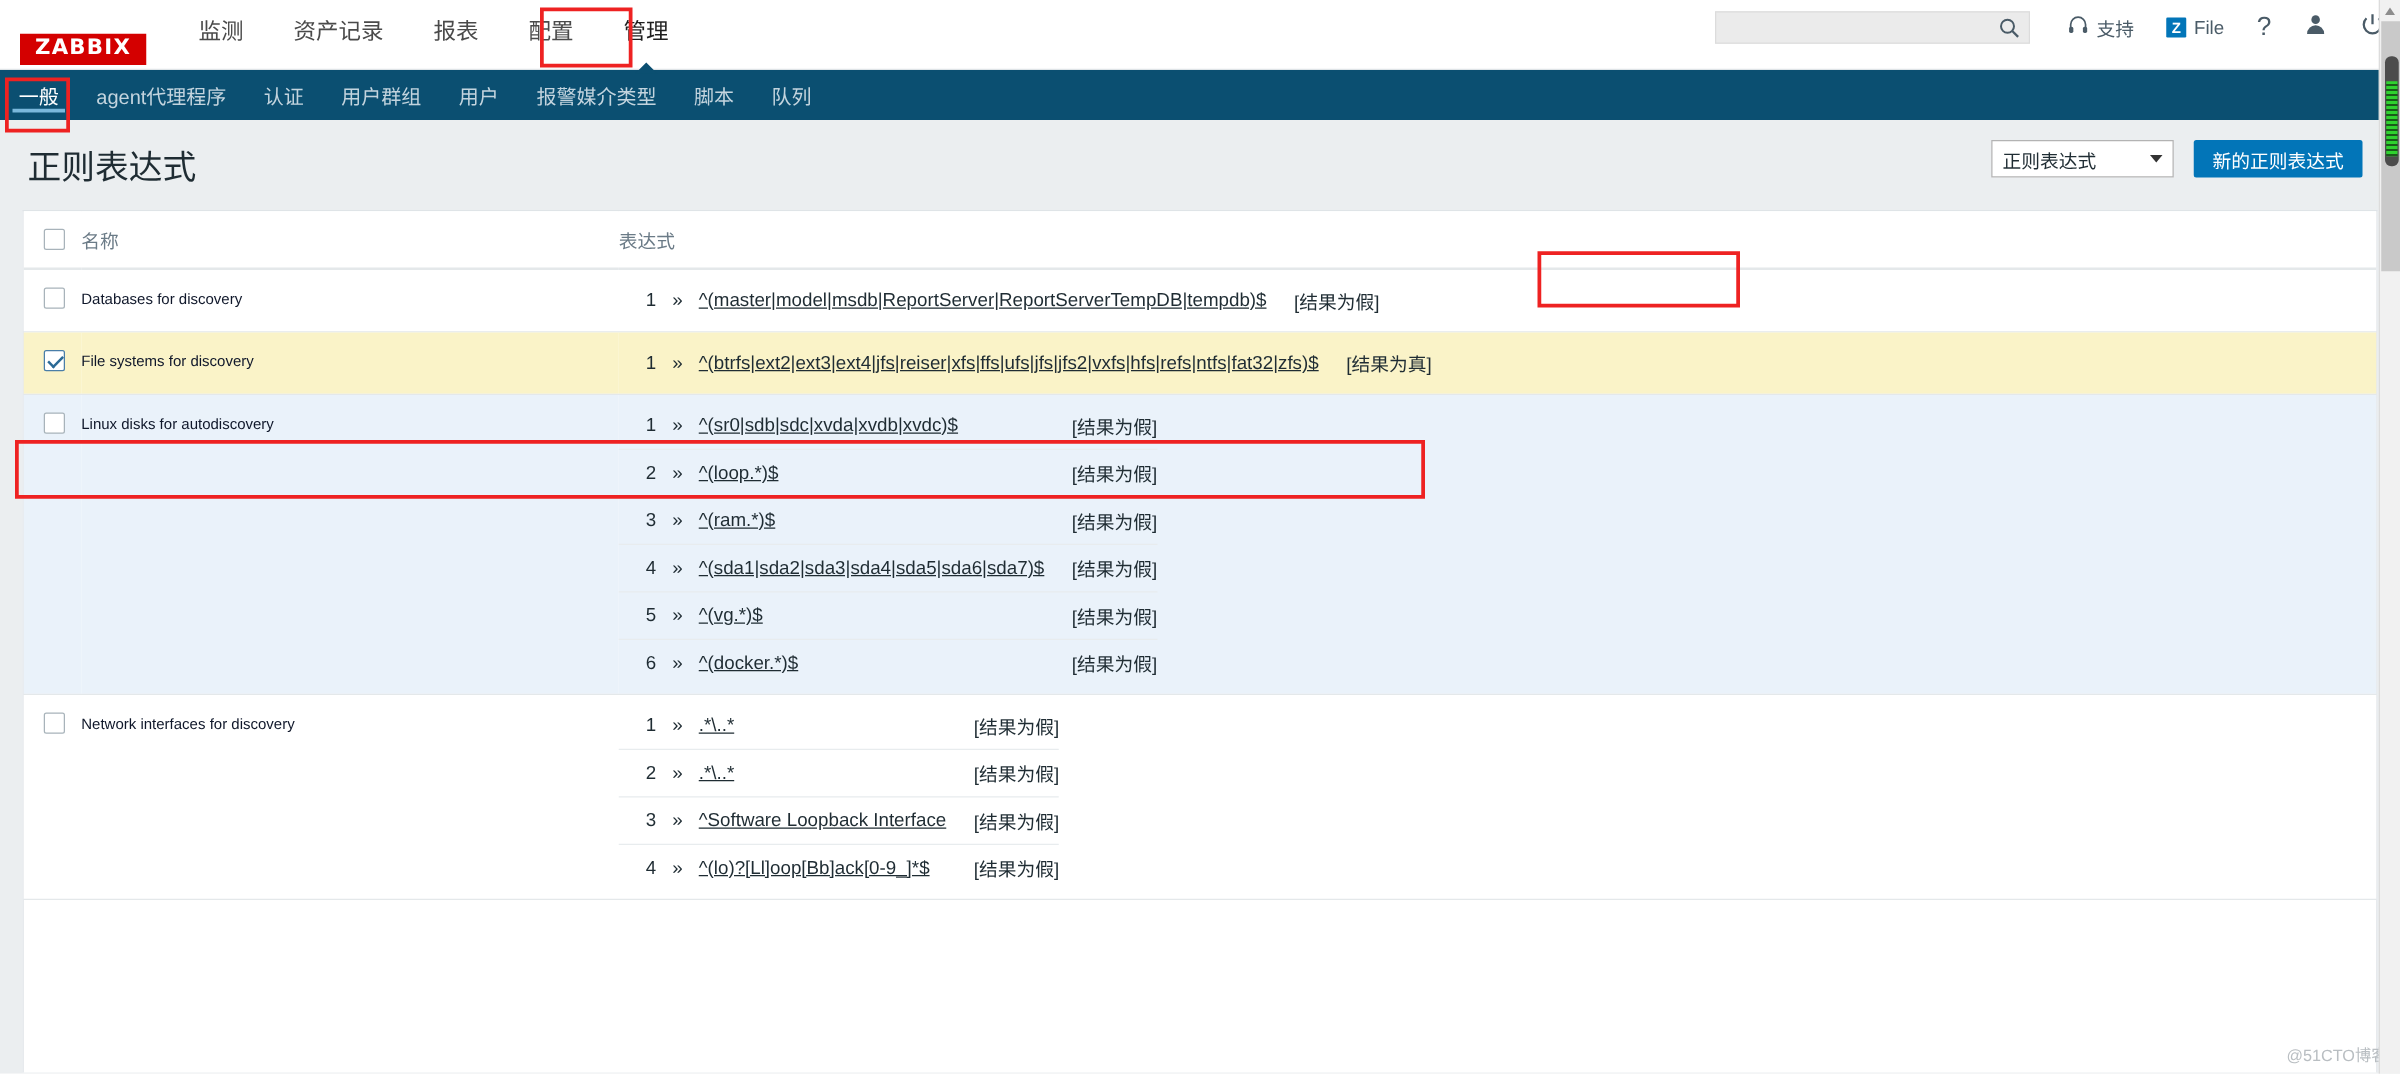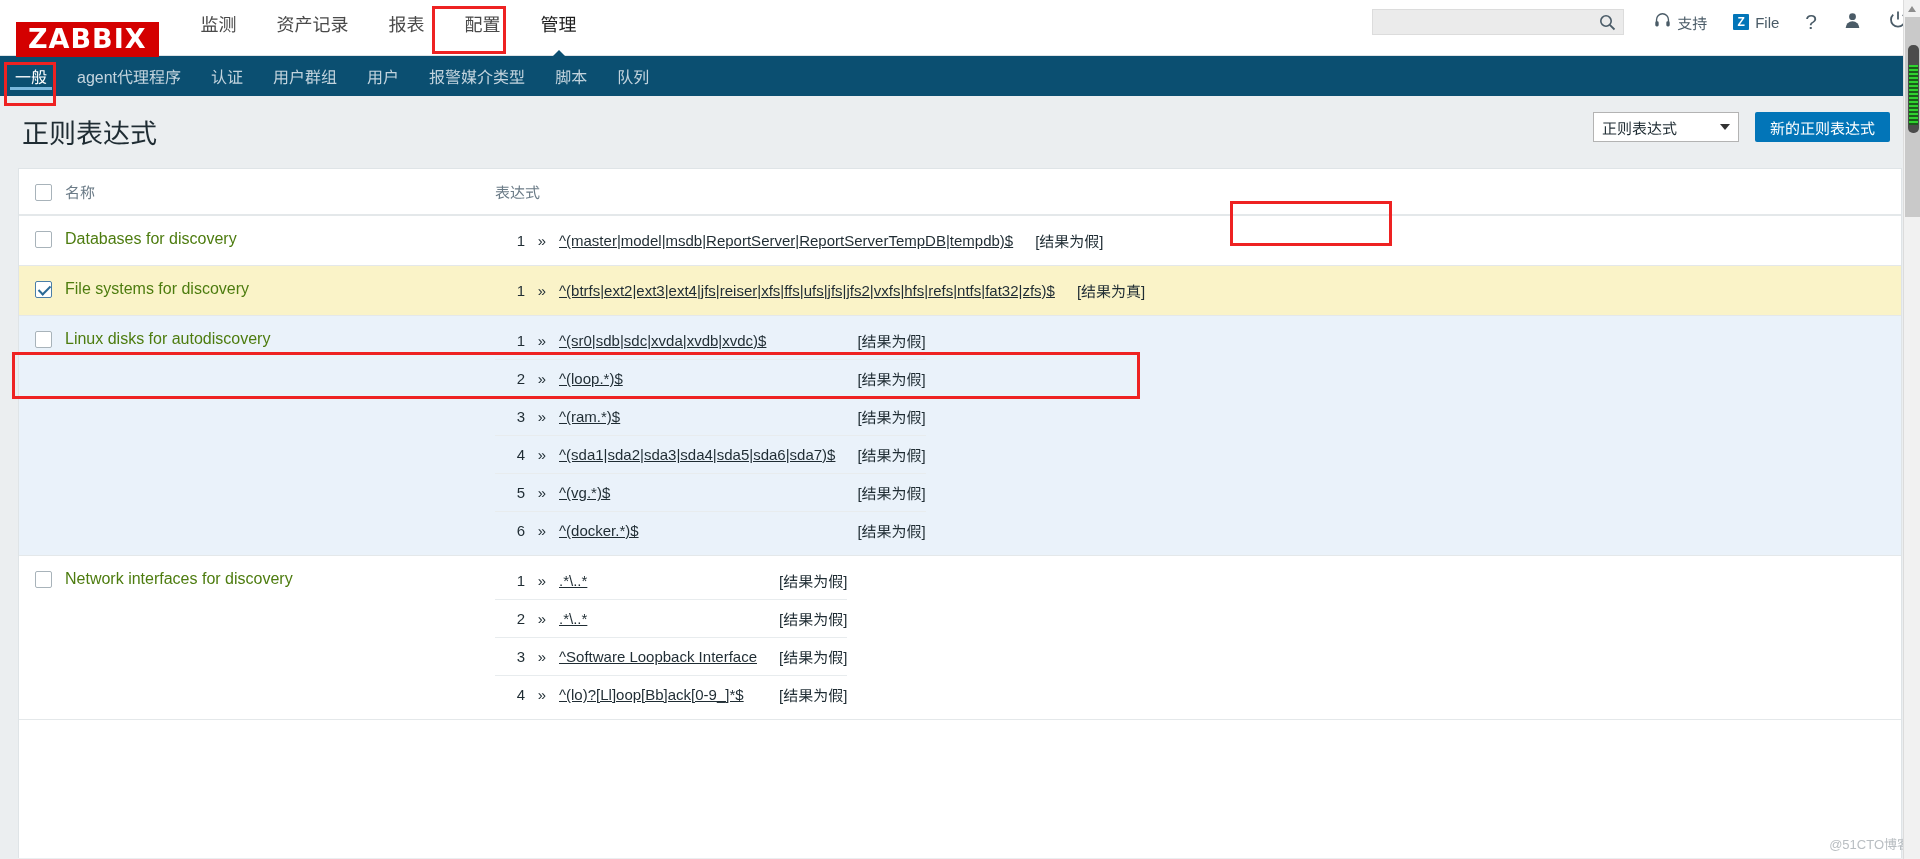--- a/index.html
+++ b/index.html
@@ -28,21 +28,21 @@
     display: flex;
     align-items: center;
     padding-left: 16px;
   }
 
   .logo {
     background: #d40000;
     color: #ffffff;
     font-family: "DejaVu Sans", sans-serif;
     font-weight: bold;
-    font-size: 27px;
+    font-size: 17px;
     letter-spacing: 1px;
     padding: 3px 12px 5px 12px;
     line-height: 1;
     user-select: none;
     margin-top: 23px;
   }
 
   .mainnav {
     display: flex;
     align-items: center;
@@ -280,22 +280,22 @@
 
   .grp-row .cell-chk  { padding: 14px 0 14px 16px; width: 46px; }
   .grp-row .cell-name { padding: 14px 0 14px 0; width: 430px; }
   .grp-row .cell-expr { padding: 6px 0 6px 0; }
 
   .row-default { background: #ffffff; }
   .row-alt     { background: #eaf2fa; }
   .row-sel     { background: #faf3c8; }
 
   .name-link {
-    color: #4d7c0f;
-    font-size: 16px;
+    color: #0f172a;
+    font-size: 12px;
     text-decoration: none;
     cursor: pointer;
   }
 
   .expr-table { border-collapse: collapse; }
   .expr-table td {
     font-size: 15px;
     color: #1f2c33;
     padding: 8px 0;
     vertical-align: middle;

